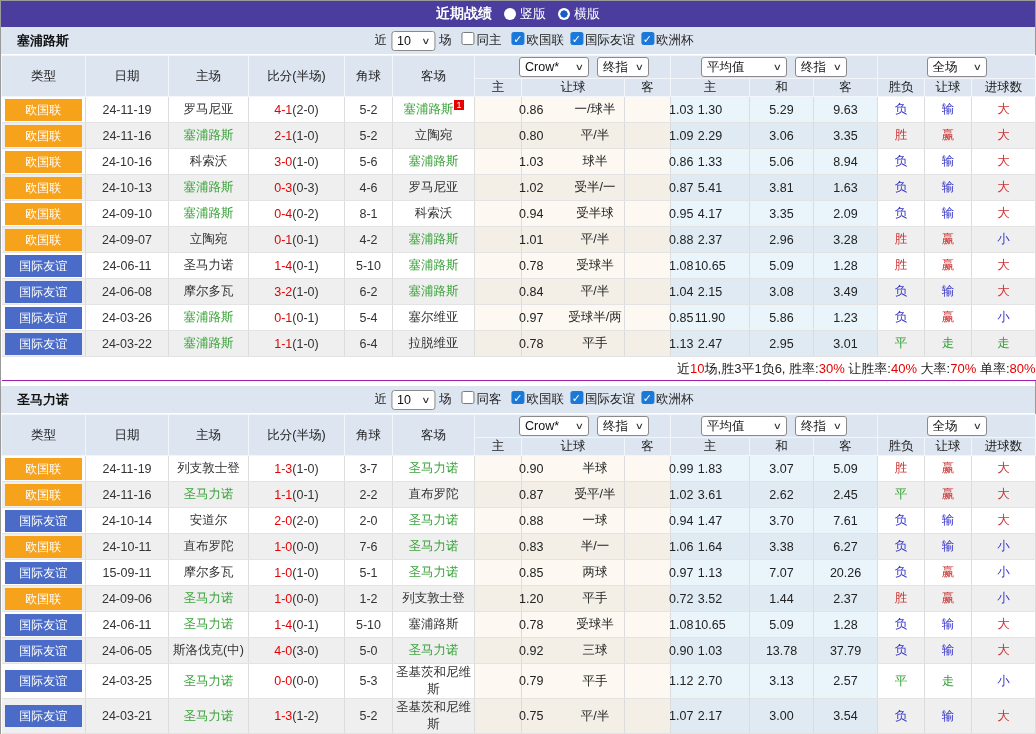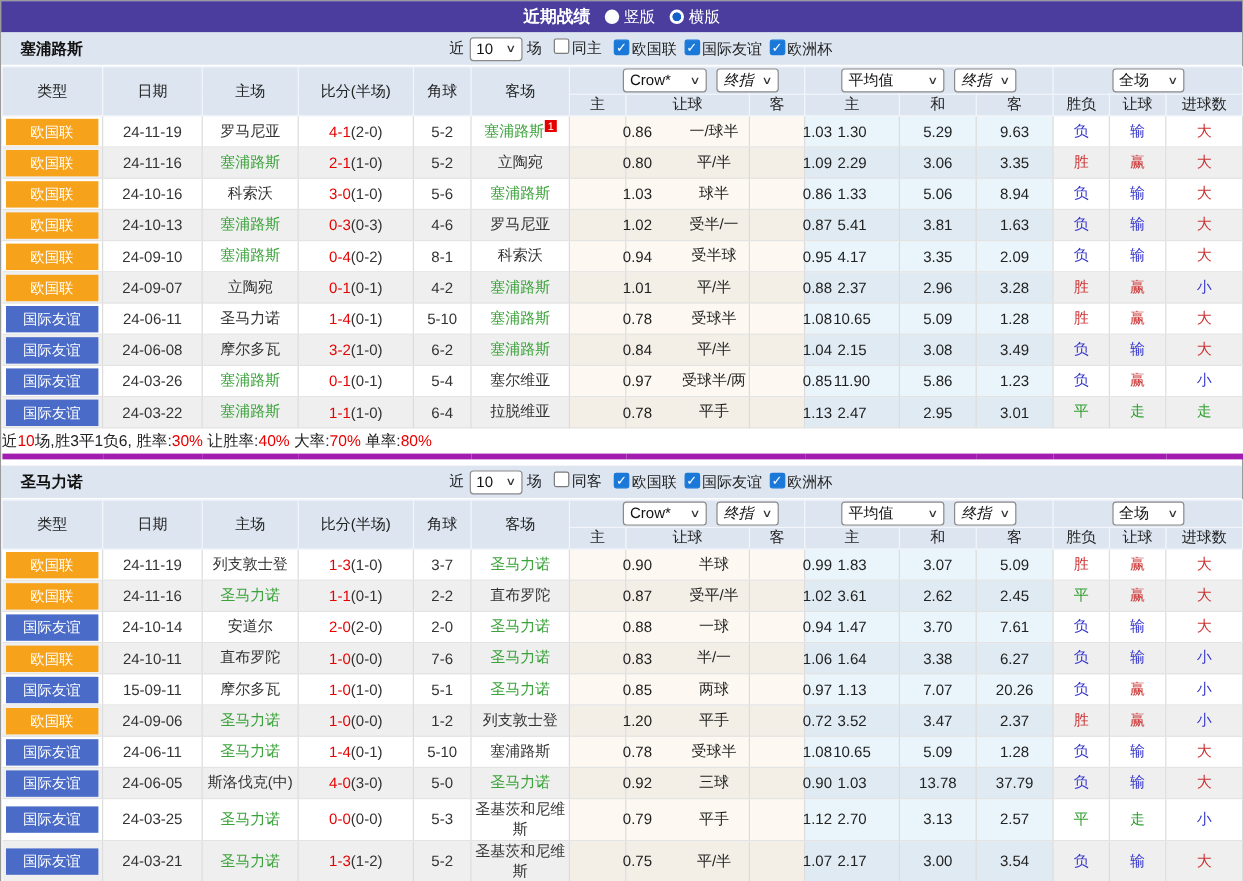--- a/index.html
+++ b/index.html
@@ -30,21 +30,21 @@
         font-size:11px; line-height:12px; text-align:center; color:#fff; border-radius:2px; }
   .cb.checked { background:#1a79d8; border-color:#1a79d8; }
 
   
   table { border-collapse:collapse; table-layout:fixed; width:100%; }
   thead th { background:#dce5f0; font-weight:normal; font-size:12.5px; color:#222;
              border:1px solid #f2f6fb; }
   thead tr.group-row th { height:23px; }
   thead tr.sub-row th { height:18px; }
   .group-sel { display:flex; justify-content:center; align-items:center; gap:8px; }
-  .sel-crow { min-width:70px;margin-left:23px; } .sel-zhongzhi { min-width:52px;font-style:italic; }
+  .sel-crow { min-width:70px;margin-left:23px; } .sel-zhongzhi { min-width:52px; }
   .sel-avg { min-width:86px; } .sel-full { min-width:60px; }
 
   tbody td { height:26px; text-align:center; font-size:12.5px; color:#333;
              border-right:1px solid #dcdcdc; border-bottom:1px solid #e3e3e3; background:#fff; }
   tbody tr:nth-child(even) td { background:#efefef; }
   tbody td.c-odds { background:#fdf8f1; color:#222;padding-left:44px; }
   tbody tr:nth-child(even) td.c-odds { background:#f3eee6; }
   tbody td.c-avg { background:#e9f4fb; color:#222; }
   tbody tr:nth-child(even) td.c-avg { background:#dfeaf2; }
 
@@ -52,22 +52,22 @@
   .badge { display:block; height:22px; line-height:22px; color:#fff; font-size:12px; }
   .badge.orange { background:#f7a21b; }
   .badge.blue { background:#4a6cc8; }
   .hl { color:#3aa33a; }
   .ft { color:#e60000; }
   .ht { color:#333; }
   .cnt { background:#e60000; color:#fff; font-size:9px; padding:0 2px; margin-left:1px;
          vertical-align:super; line-height:10px; }
   .t-red { color:#cc3333; } .t-blue { color:#3333cc; } .t-green { color:#2f9e2f; }
 
-  tfoot td { height:24px; text-align:left; font-size:13px; color:#222; background:#fff;
-             border-bottom:5px solid #a21caf; }
+  tfoot td { height:24px; text-align:right; font-size:13px; color:#222; background:#fff;
+             border-bottom:1px solid #a21caf; }
   .t-summary-red { color:#e60000; }
   .section-gap { height:5px; background:#fff; }
 </style>
 </head>
 <body>
 
 <div class="page">
   <div class="title-bar">
     <span class="title">近期战绩</span>
     <label class="radio-item">
@@ -591,21 +591,21 @@
               </td>
     <td class="c-date">24-09-06</td>
     <td class="c-home hl">圣马力诺</td>
     <td class="c-score"><span class="ft">1-0</span><span class="ht">(0-0)</span></td>
     <td class="c-corner">1-2</td>
     <td class="c-away"><span class="team-text">列支敦士登</span></td>
     <td class="c-odds o1">1.20</td>
     <td class="c-odds c-handicap">平手</td>
     <td class="c-odds o2">0.72</td>
     <td class="c-avg a1">3.52</td>
-    <td class="c-avg a2">3.47</td>
+    <td class="c-avg a2">1.44</td>
     <td class="c-avg a3">2.37</td>
     <td class="c-res r1 t-red">胜</td>
     <td class="c-res r2 t-red">赢</td>
     <td class="c-res r3 t-blue">小</td>
   </tr>
 
   <tr>
     <td class="c-league">
                 <span class="badge blue">国际友谊</span>
               </td>

